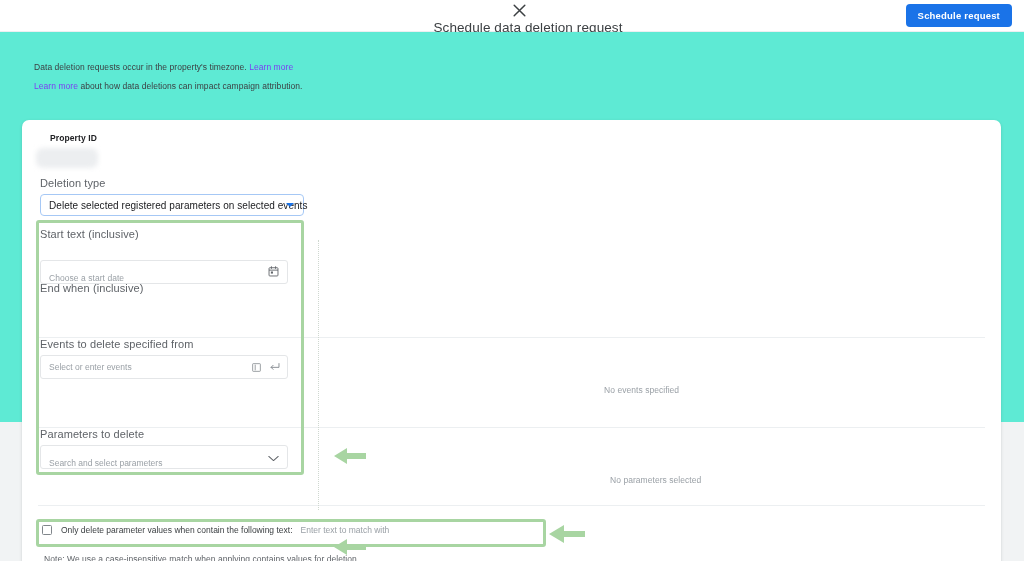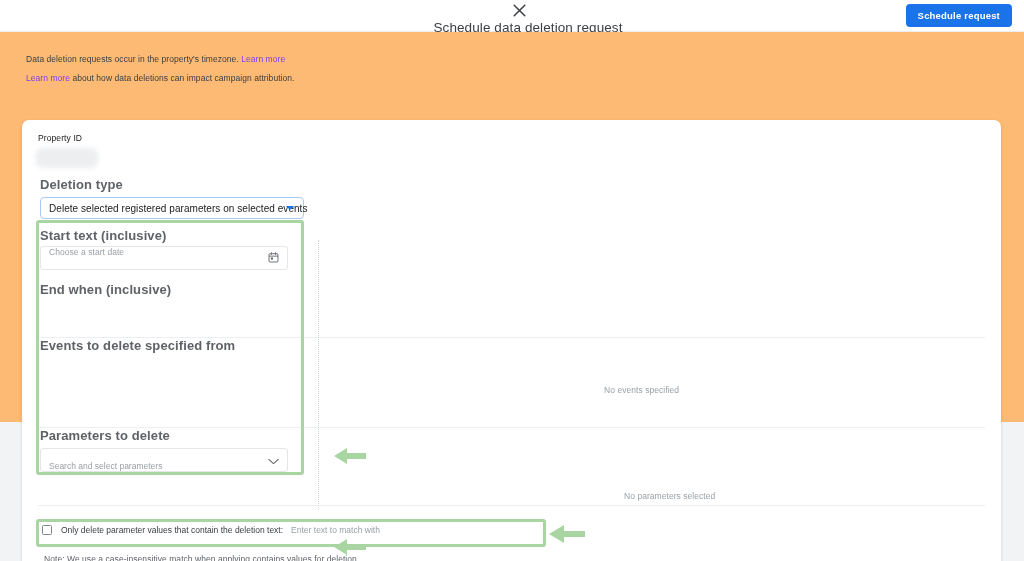--- a/index.html
+++ b/index.html
@@ -53,22 +53,22 @@
     padding: 0 12px;
     cursor: pointer;
     white-space: nowrap;
     margin-left: 48px;
   }
 
   
   .page {
     position: relative;
     height: 390px;
-    background: #fdba74;
-    padding: 4px;
+    background: #5eead4;
+    padding: 12px;
   }
   .notices {
     padding: 14px 0 0 22px;
   }
   .notice-line {
     font-size: 8.5px;
     color: #3c4043;
     line-height: 19px;
     letter-spacing: .05px;
   }
@@ -86,41 +86,40 @@
     width: 979px;
     height: 457px;
     background: #ffffff;
     border-radius: 7px;
     box-shadow: 0 1px 2px rgba(60,64,67,.12), 0 1px 3px 1px rgba(60,64,67,.06);
     overflow: hidden;
   }
 
   .prop-label {
     position: absolute;
-    left: 16px; top: 13px;
-    font-size: 8.5px;
-    font-weight: normal;
+    left: 28px; top: 13px;
+    font-size: 8.5px;
+    font-weight: bold;
     color: #202124;
     letter-spacing: .1px;
   }
   .prop-value-redacted {
     position: absolute;
     left: 14px; top: 28px;
     width: 62px; height: 20px;
     background: #eceef0;
     border-radius: 7px;
     filter: blur(2.5px);
   }
 
   .field-label {
-    font-size: 13px;
+    font-size: 11px;
     color: #5f6368;
     letter-spacing: .1px;
     display: block;
-    font-weight: bold;
   }
 
   
   .deltype-wrap { position: absolute; left: 18px; top: 57px; width: 264px; }
   .deltype-label { margin-bottom: 5px; }
   .deltype-select {
     position: relative;
     height: 22px;
     border: 1px solid #a6c8f5;
     border-radius: 4px;
@@ -164,27 +163,27 @@
     height: 270px;
     border-left: 1px dotted #cfd8d0;
   }
 
   
   .date-wrap { position: absolute; width: 248px; left: 18px; }
   .date-start { top: 108px; }
   .date-end   { top: 162px; }
   .date-input {
     position: relative;
-    margin-top: 3px;
+    margin-top: 20px;
     height: 24px;
     border: 1px solid #e4e6e8;
     border-radius: 3px;
     background: #fff;
     display: flex;
-    align-items: flex-start;
+    align-items: flex-end;
     padding: 0 28px 0 8px;
   }
   .date-placeholder {
     font-size: 8.5px;
     color: #9aa0a6;
     letter-spacing: .05px;
   }
   .cal-icon {
     position: absolute;
     right: 8px; top: 50%;
@@ -245,21 +244,21 @@
   .rule-bottom { top: 385px; }
 
   .empty-msg {
     position: absolute;
     font-size: 8.5px;
     color: #9aa0a6;
     letter-spacing: .05px;
     white-space: nowrap;
   }
   .empty-events { left: 582px; top: 265px; }
-  .empty-params { left: 602px; top: 355px; margin-top: 16px; }
+  .empty-params { left: 588px; top: 355px; }
 
   
   .contains-row {
     position: absolute;
     left: 20px; top: 405px;
     display: flex;
     align-items: center;
     width: 498px;
   }
   .cb {
@@ -364,40 +363,57 @@
         </span>
       </div>
     </div>
 
     <div class="date-wrap date-end">
       <span class="field-label">End when (inclusive)</span>
     </div>
 
     <div class="events-wrap">
       <span class="field-label">Events to delete specified from</span>
+      <div class="events-input">
+        <span class="events-placeholder">Select or enter events</span>
+        <span class="events-icons">
+          <span>
+            <svg width="9" height="9" viewBox="0 0 14 14" aria-hidden="true">
+              <rect x="1" y="1" width="12" height="12" rx="1" fill="none" stroke="#80868b" stroke-width="1.2"></rect>
+              <path d="M5 2.6 V11.4" stroke="#80868b" stroke-width="1.2"></path>
+            </svg>
+          </span>
+          <span>
+            <svg width="11" height="10" viewBox="0 0 16 14" aria-hidden="true">
+              <path d="M14.5 2 V7.5 H3.2" fill="none" stroke="#80868b" stroke-width="1.3" stroke-linecap="round" stroke-linejoin="round"></path>
+              <path d="M6 4.5 L3 7.5 L6 10.5" fill="none" stroke="#80868b" stroke-width="1.3" stroke-linecap="round" stroke-linejoin="round"></path>
+            </svg>
+          </span>
+        </span>
+      </div>
     </div>
 
     <div class="params-wrap">
       <span class="field-label">Parameters to delete</span>
       <div class="params-input">
         <span class="params-placeholder">Search and select parameters</span>
         <span class="chev-icon">
           <svg width="11" height="7" viewBox="0 0 14 8" aria-hidden="true">
             <path d="M1 1.4 L7 6.6 L13 1.4" fill="none" stroke="#5f6368" stroke-width="1.3" stroke-linecap="round" stroke-linejoin="round"></path>
           </svg>
         </span>
       </div>
     </div>
 
     <div class="empty-msg empty-events">No events specified</div>
     <div class="empty-msg empty-params">No parameters selected</div>
 
     <div class="contains-row">
       <span class="cb"></span>
-      <span class="contains-label">Only delete parameter values that contain the deletion text:</span>
+      <span class="contains-label">Only delete parameter values when contain the following text:</span>
       <input class="contains-input" type="text" placeholder="Enter text to match with" style="">
     </div>
 
     <div class="note-text">Note: We use a case-insensitive match when applying contains values for deletion.</div>
 
     <div class="hl hl-fields"></div>
     <div class="hl hl-bottom"></div>
 
     <span class="arrow arrow-events">
       <svg width="32" height="18" viewBox="0 0 32 18" aria-hidden="true">

